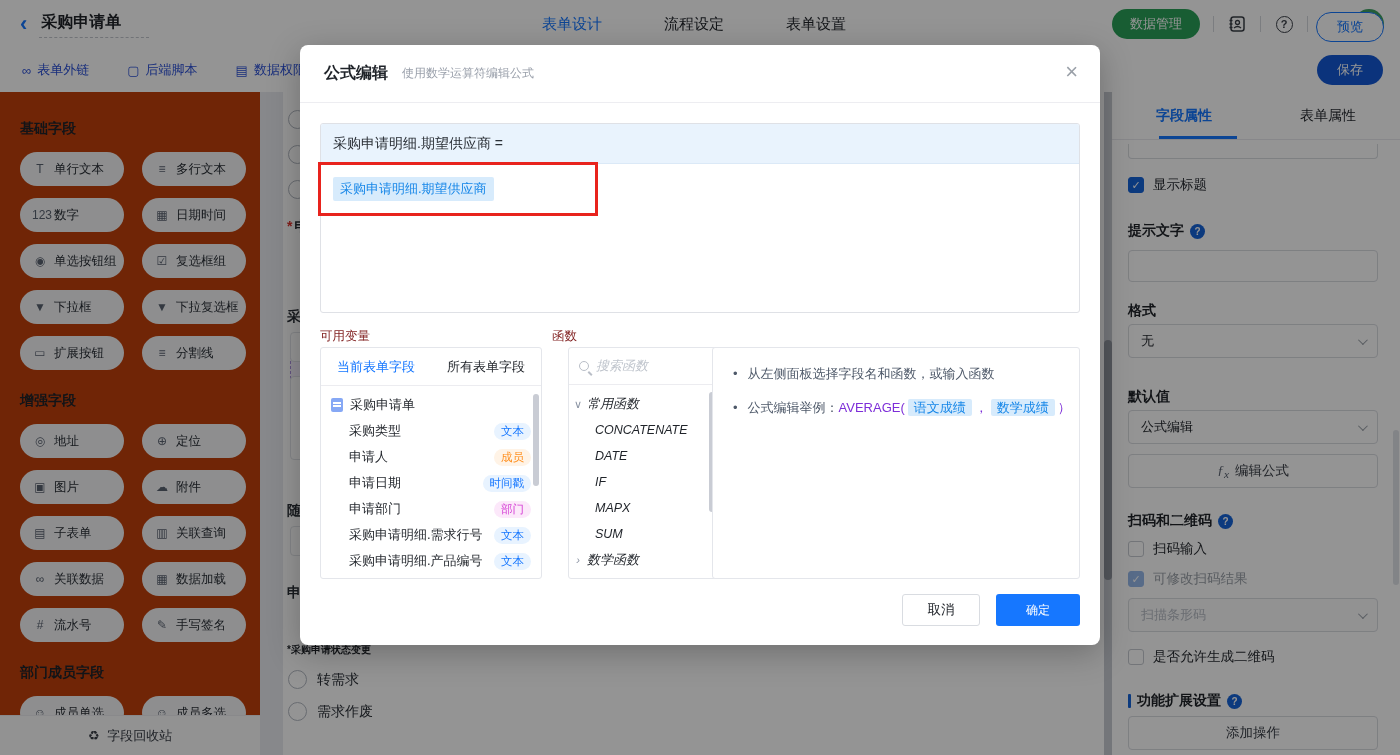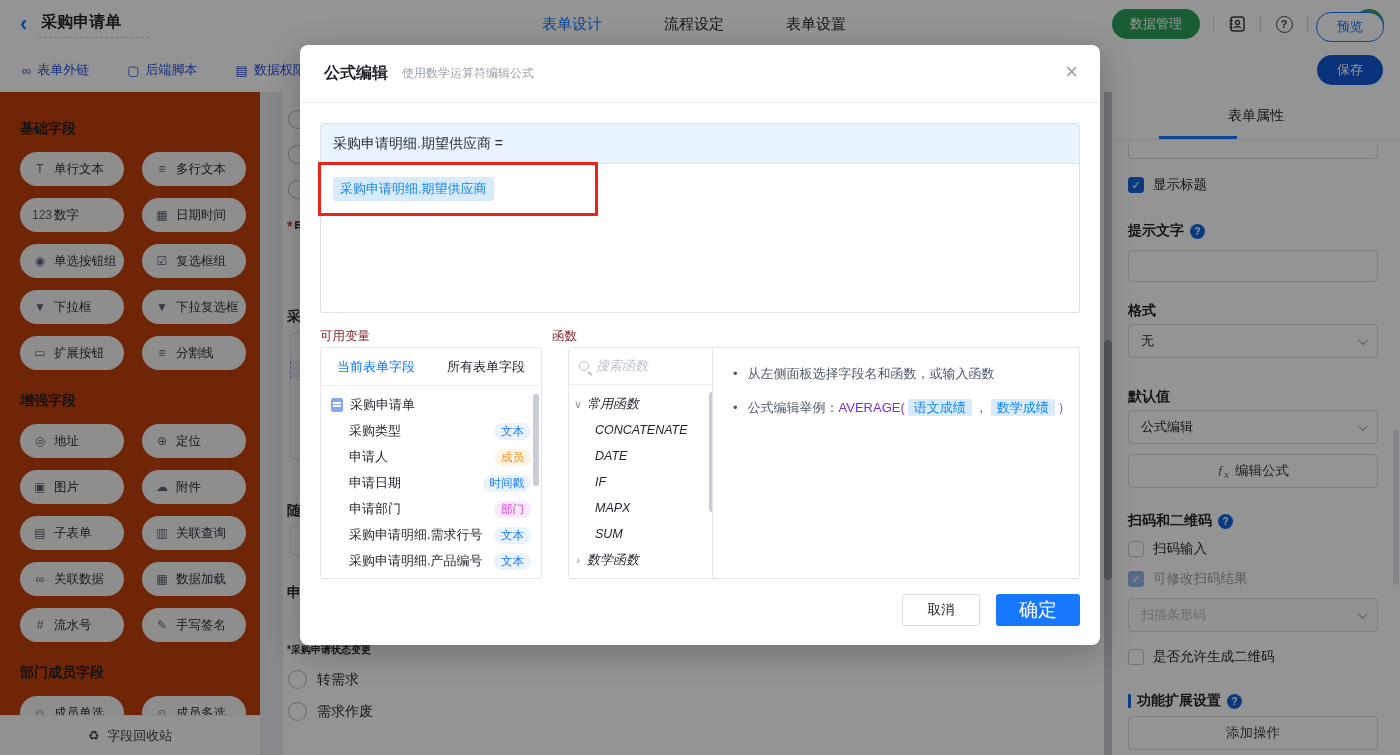--- a/index.html
+++ b/index.html
@@ -117,21 +117,21 @@
   .frow .chev { color:#8a93a3; font-size:11px; width:18px; text-align:center; flex:0 0 auto; }
   .frow.item { padding-left:26px; font-size:12.5px; }
   .fscroll { position:absolute; right:2px; top:44px; width:6px; height:120px; background:#c9ccd4; border-radius:3px; }
   .hp { left:412px; width:368px; padding:16px 20px; font-size:13px; color:#4e5969; }
   .hp-row { display:flex; gap:10px; line-height:20px; margin-bottom:14px; align-items:center; flex-wrap:nowrap; white-space:nowrap; }
   .hp-row .dot { color:#4e5969; }
   .hfn { color:#7d2ed8; }
   .hchip { background:#d7ebfc; color:#1787e8; padding:1px 6px; border-radius:2px; margin:0 3px; }
   .m-foot { position:absolute; right:20px; bottom:19px; display:flex; gap:16px; }
   .btn-cancel { width:78px; height:32px; border:1px solid #d9dce1; border-radius:3px; background:#fff; font-size:13.5px; display:flex; align-items:center; justify-content:center; cursor:pointer; }
-  .btn-ok { width:84px; height:32px; border-radius:3px; background:#1677ff; color:#fff; font-size:19px; display:flex; align-items:center; justify-content:center; cursor:pointer; }
+  .btn-ok { width:84px; height:32px; border-radius:3px; background:#1677ff; color:#fff; font-size:12px; display:flex; align-items:center; justify-content:center; cursor:pointer; }
 
   
   .annotation { position:absolute; left:318px; top:162px; width:280px; height:54px; border:3px solid #e8231d; z-index:40; pointer-events:none; }
 </style>
 </head>
 <body>
 
 <div class="topbar">
   <span class="back-btn">‹</span>
   <span class="app-title">采购申请单</span>
@@ -328,20 +328,21 @@
       </div>
     </div>
 </div>
 
 <div class="sb-track" style="left:1104px">
   <div class="sb-thumb" style="top:248px; height:240px;"></div>
 </div>
 
 <div class="rightpanel">
   <div class="rp-tabs" id="rp-tabs">
+      <span class="rp-tab active">字段属性</span>
       <span class="rp-tab">表单属性</span>
       <span class="rp-underline"></span>
     </div>
   <div class="rp-body">
     <div class="rp-partial-input"></div>
     <div class="cbrow" style="top:36px">
       <span class="cb checked">✓</span>
         <span>显示标题</span>
     </div>
     <div class="rp-label" style="top:82px">

